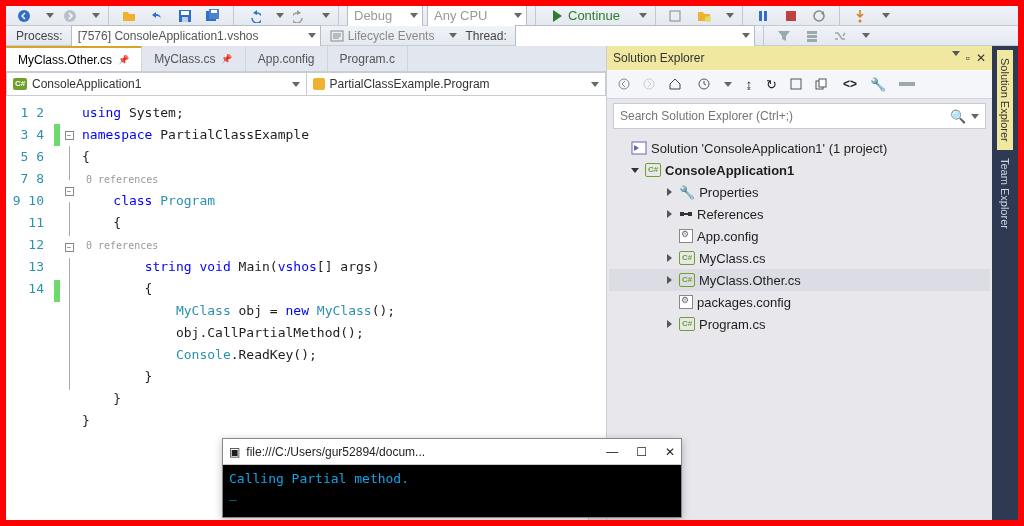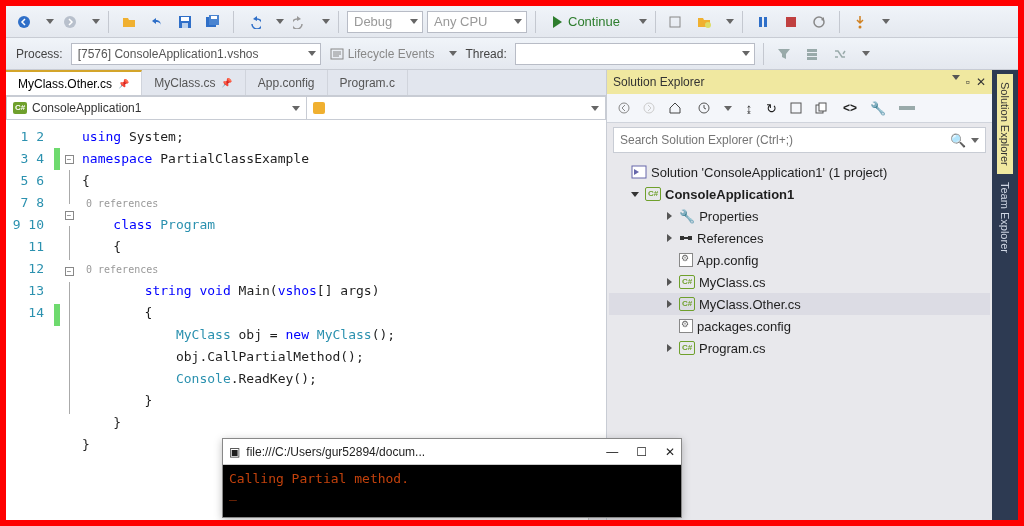--- a/index.html
+++ b/index.html
@@ -11,21 +11,21 @@
     overflow: hidden;
     border: 6px solid #f00;
     color: #1e1e1e;
   }
   .wrap { display:flex; flex-direction:column; height:100%; }
   
   .toolbar {
     display:flex; align-items:center; gap:4px;
     background: linear-gradient(#f0f4f9,#e4e8ef);
     border-bottom:1px solid #c8ccd4;
-    padding:3px 6px; height:32px;
+    padding:3px 6px; height:20px;
   }
   .toolbar .sep { width:1px; height:22px; background:#c4c8d0; margin:0 4px; }
   .tb-btn {
     display:inline-flex; align-items:center; justify-content:flex-end;
     min-width:22px; height:24px; border:1px solid transparent;
     border-radius:3px; padding:0 4px; cursor:pointer;
   }
   .tb-lbl { color:#444; margin:0 4px; }
   .tb-combo {
     display:inline-flex; align-items:center; justify-content:space-between;
@@ -99,21 +99,21 @@
   .side-tab.active{ background:#f0e8a0; color:#333;}
 
   
   .console-win {
     position:absolute; left:216px; bottom:2px; width:460px; height:80px;
     border:1px solid #888; background:#fff; box-shadow:0 2px 8px rgba(0,0,0,0.25);
     display:flex; flex-direction:column; z-index:50;
   }
   .con-title { height:26px; background:#fff; border-bottom:1px solid #ccc; display:flex; align-items:center; padding:0 6px; font-size:12px; gap:6px;}
   .con-title .ctls { margin-left:auto; display:flex; gap:18px;}
-  .con-body { flex:1; background:#000; color:#c2410c; font-family:Consolas,monospace; font-size:13px; padding:6px; white-space:pre;}
+  .con-body { flex:1; background:#000; color:#0ea5e9; font-family:Consolas,monospace; font-size:13px; padding:6px; white-space:pre;}
   .scroll-dot{position:absolute;right:0;bottom:0;width:18px;height:48px;background:#e8e8ec;border-left:1px solid #ccc;}
   .scroll-thm{position:absolute;right:2px;bottom:6px;width:12px;height:26px;background:#b8bcc6;border-radius:3px;}
 
   svg { display:block; }
 </style>
 </head>
 <body>
 
 <div class="wrap">
 
@@ -285,20 +285,21 @@
           </div>
       </div>
       <div class="nav-combos">
         <div class="nav-combo">
             <span class="cs-badge">C#</span>
             <span>ConsoleApplication1</span>
             <span class="chev-down" style="margin-left:auto"></span>
           </div>
         <div class="nav-combo">
             <span class="ns-ico"></span>
+            <span>PartialClassExample.Program</span>
             <span class="chev-down" style="margin-left:auto"></span>
           </div>
       </div>
       <div class="code-area">
         <div class="gutter">
 1
 2
 3
 
 4

